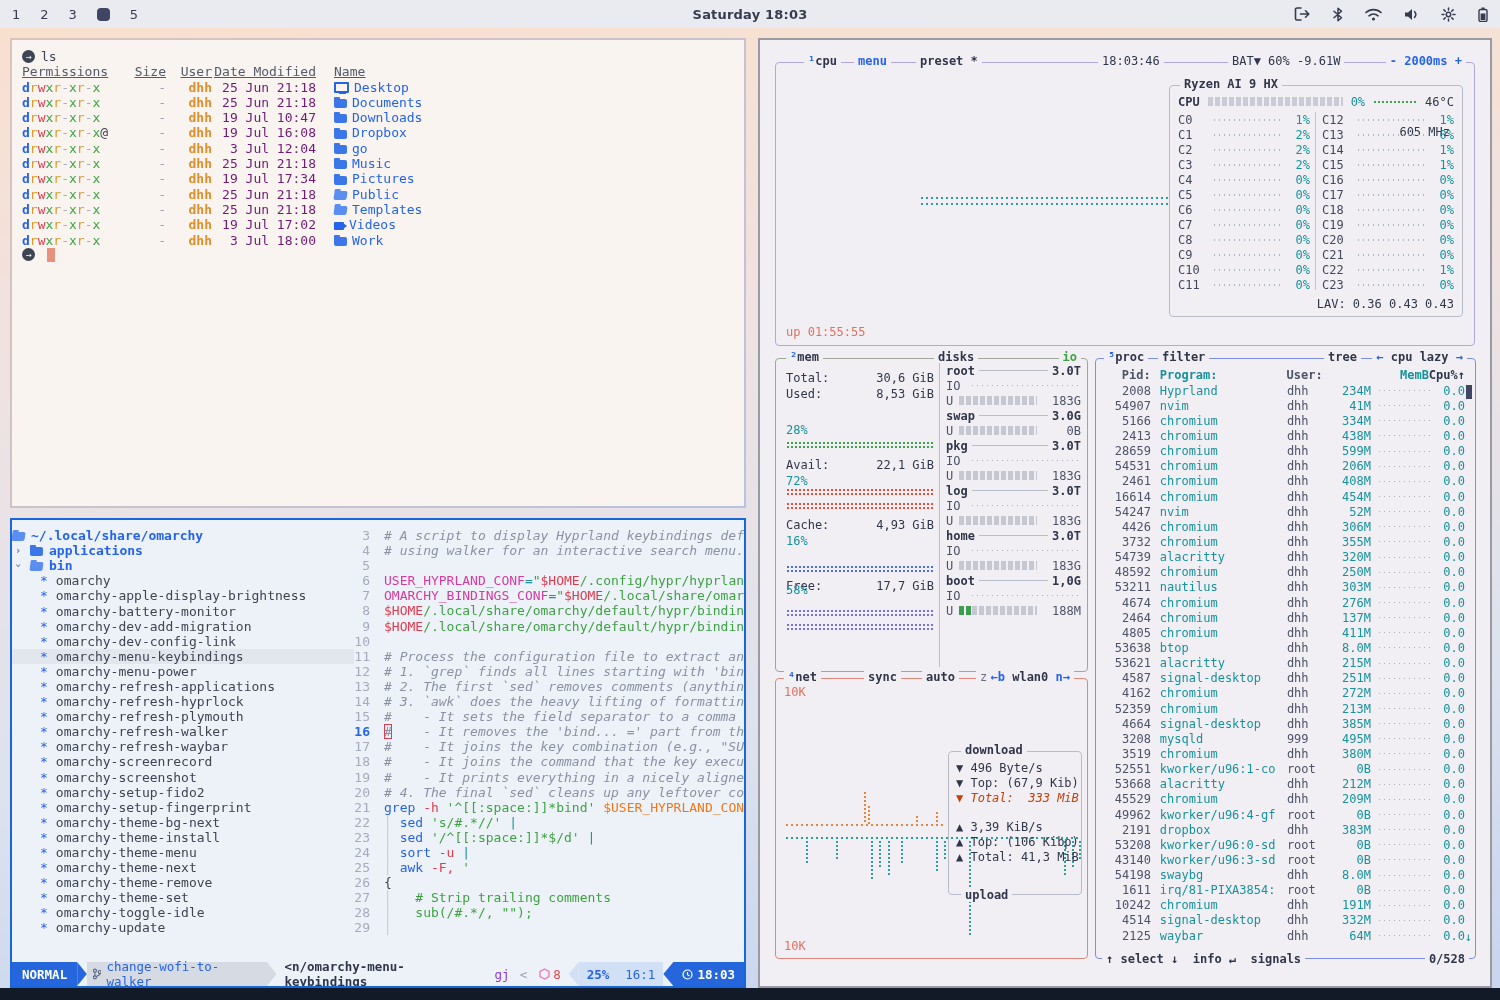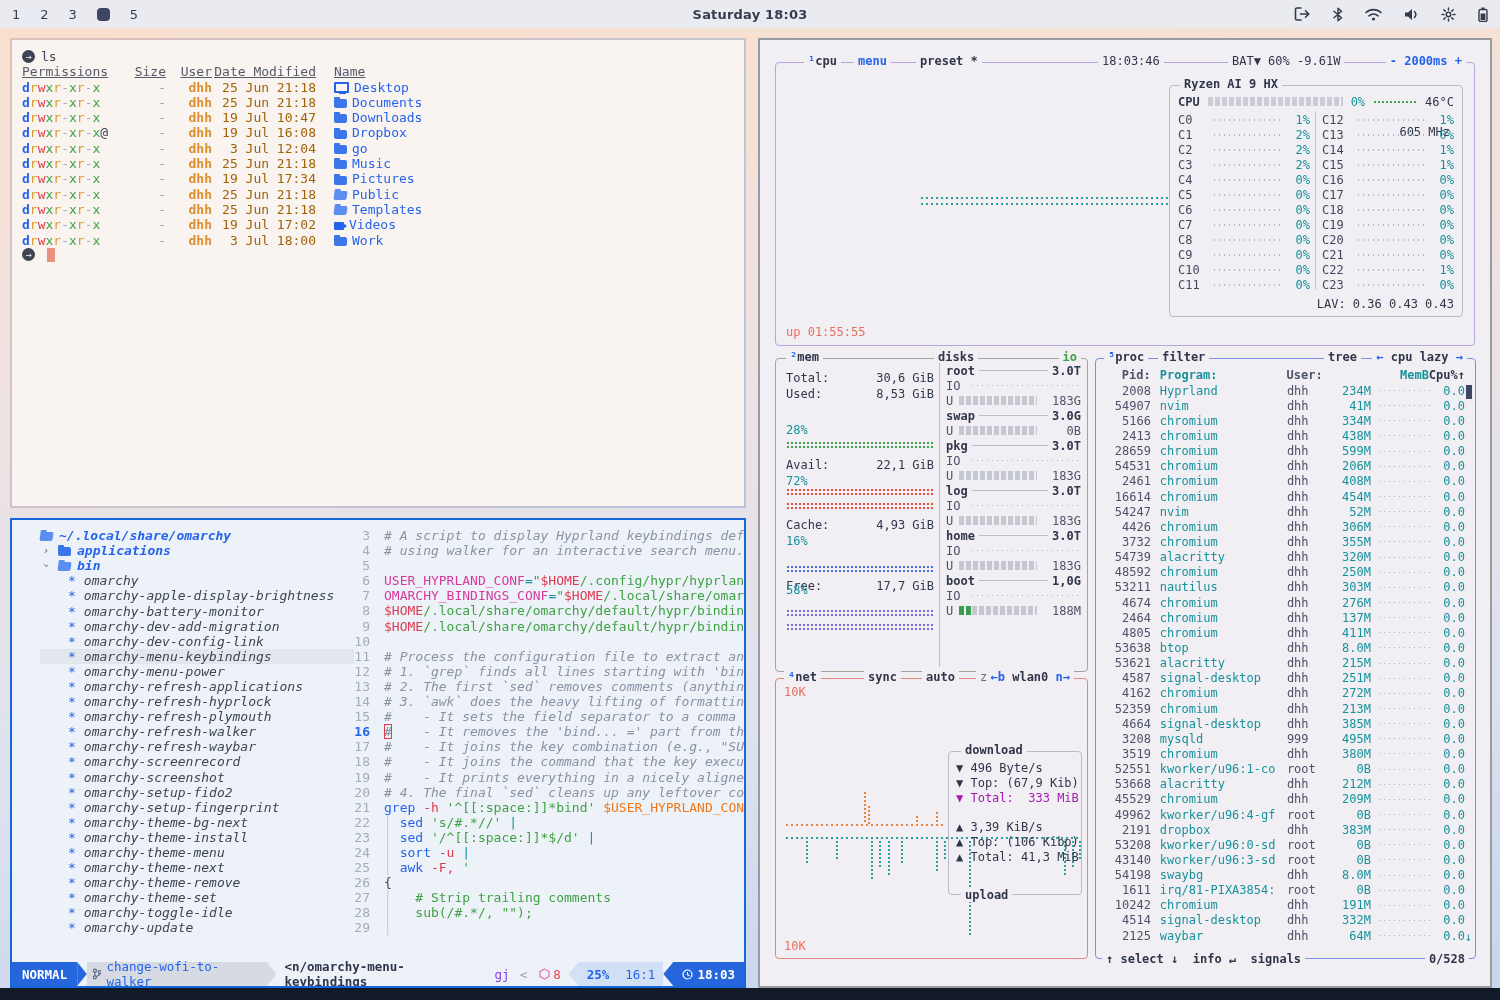--- a/index.html
+++ b/index.html
@@ -23,38 +23,38 @@
   
   #term-wrap{left:10px;top:38px;width:736px;height:470px;background:linear-gradient(135deg,#dcc2bd,#b7c3dd);}
   #term{background:#f9f4f0;font-family:"DejaVu Sans Mono",monospace;font-size:13px;line-height:15.3px;color:#3f4455;padding:9px 0 0 10px;}
   .t-row{display:flex;white-space:pre;}
   .promptline{display:flex;align-items:center;gap:6px;}
   .p-icon{width:13px;height:13px;border-radius:50%;background:#3f4455;color:#f9f4f0;font-size:10px;line-height:13px;text-align:center;display:inline-block;}
   .lshead span{text-decoration:underline;color:#55596a;}
   .col-perm{width:110px;}
   .col-size{width:34px;text-align:right;color:#9aa0b0;}
   .col-user{width:46px;text-align:right;font-weight:bold;color:#dd8f2d;}
-  .col-date{width:104px;text-align:right;color:#a16207;}
+  .col-date{width:104px;text-align:right;color:#701a75;}
   .col-name{padding-left:18px;color:#2563eb;display:flex;align-items:center;gap:5px;}
   .c-d{color:#2563eb;font-weight:bold;}.c-r{color:#d99a2b;}.c-w{color:#df3b4e;}.c-x{color:#3fa144;}.c-dash{color:#a8adbb;}.c-at{color:#3f4455;}
   .cursor-block{display:inline-block;width:8px;height:14px;background:#e8917c;margin-left:6px;}
   .ic{display:inline-block;position:relative;width:13px;height:11px;flex:none;}
   .ic-folder{background:#3b77e8;border-radius:1px 2px 2px 2px;margin-top:2px;height:9px;}
   .ic-folder::before{content:"";position:absolute;top:-2px;left:0;width:6px;height:3px;background:#3b77e8;border-radius:1px 1px 0 0;}
   .ic-folder-open{background:#5b8ef0;border-radius:1px 2px 2px 2px;margin-top:2px;height:9px;transform:skewX(-8deg);}
   .ic-folder-open::before{content:"";position:absolute;top:-2px;left:0;width:6px;height:3px;background:#5b8ef0;border-radius:1px 1px 0 0;}
   .ic-monitor{border:2px solid #2563eb;border-radius:1px;height:7px;width:11px;box-sizing:content-box;}
   .ic-monitor::after{content:"";position:absolute;left:3px;bottom:-3px;width:7px;height:2px;background:#2563eb;}
   .ic-video{background:#2563eb;height:8px;width:10px;margin-top:2px;border-radius:1px;}
   .ic-video::after{content:"";position:absolute;right:-3px;top:1px;border-left:4px solid #2563eb;border-top:3px solid transparent;border-bottom:3px solid transparent;}
 
   
   #nvim-wrap{left:10px;top:518px;width:736px;height:470px;background:#1667d9;}
   #nvim{background:#edf2f9;font-family:"DejaVu Sans Mono",monospace;font-size:13px;color:#3b4252;}
-  .tree{position:absolute;left:0;top:0;width:330px;bottom:36px;padding:8px 0 0 28px;box-sizing:border-box;font-style:italic;}
+  .tree{position:absolute;left:0;top:0;width:330px;bottom:36px;padding:8px 0 0 0;box-sizing:border-box;}
   .tree-line{height:15.1px;display:flex;align-items:center;white-space:pre;}
   .tree-root{color:#2563eb;font-weight:bold;gap:6px;}
   .tree-dir{color:#2563eb;font-weight:bold;gap:6px;}
   .tree-file{color:#3e4452;}
   .tree-file .star{color:#2563eb;margin:0 8px 0 28px;}
   .tree-sel{background:#e2e7ee;margin-right:-12px;}
   .chev{color:#7c8496;font-size:11px;width:12px;display:inline-block;text-align:center;}
   .chev.open{transform:rotate(90deg);}
   .codes{position:absolute;left:332px;top:0;right:0;bottom:24px;padding-top:8px;overflow:hidden;}
   .code-line{height:15.1px;display:flex;white-space:pre;}
@@ -619,21 +619,21 @@
             <div class="vdot" style="left: 288px; top: 162px; height: 35px; background: repeating-linear-gradient(rgb(42, 161, 152) 0px, rgb(42, 161, 152) 2px, transparent 2px, transparent 4px);"></div>
             <div class="vdot" style="left: 296px; top: 162px; height: 28px; background: repeating-linear-gradient(rgb(42, 161, 152) 0px, rgb(42, 161, 152) 2px, transparent 2px, transparent 4px);"></div>
             <div class="vdot" style="left: 303px; top: 162px; height: 20px; background: repeating-linear-gradient(rgb(42, 161, 152) 0px, rgb(42, 161, 152) 2px, transparent 2px, transparent 4px);"></div>
           </div>
         <div class="bbox" style="left:172px;top:72px;width:134px;height:144px;border-color:#b8bcc8;">
           <span class="btitle" style="left:12px;">download</span>
           <span class="bfoot" style="left:12px;">upload</span>
           <div id="net-stats" style="position:absolute;left:7px;top:9px;right:4px;">
               <div style="height: 15px; color: rgb(48, 54, 74); white-space: pre;">▼ 496 Byte/s</div>
               <div style="height: 15px; color: rgb(48, 54, 74); white-space: pre;">▼ Top: (67,9 Kib)</div>
-              <div style="height: 15px; color: #a21caf; white-space: pre;">▼ Total:  333 MiB</div>
+              <div style="height: 15px; color: #c2410c; white-space: pre; font-style: italic;">▼ Total:  333 MiB</div>
               <div style="height: 14px;"> </div>
               <div style="height: 15px; color: rgb(48, 54, 74); white-space: pre;">▲ 3,39 KiB/s</div>
               <div style="height: 15px; color: rgb(48, 54, 74); white-space: pre;">▲ Top: (106 Kibp)</div>
               <div style="height: 15px; color: rgb(48, 54, 74); white-space: pre;">▲ Total: 41,3 MiB</div>
             </div>
         </div>
       </div>
 
       <div class="bbox" id="proc-box" style="left:335px;top:318px;width:381px;height:601px;border-color:#7b8fe8;">
         <span class="btitle" style="left:8px;"><span class="sup">⁵</span><span>proc</span></span>

